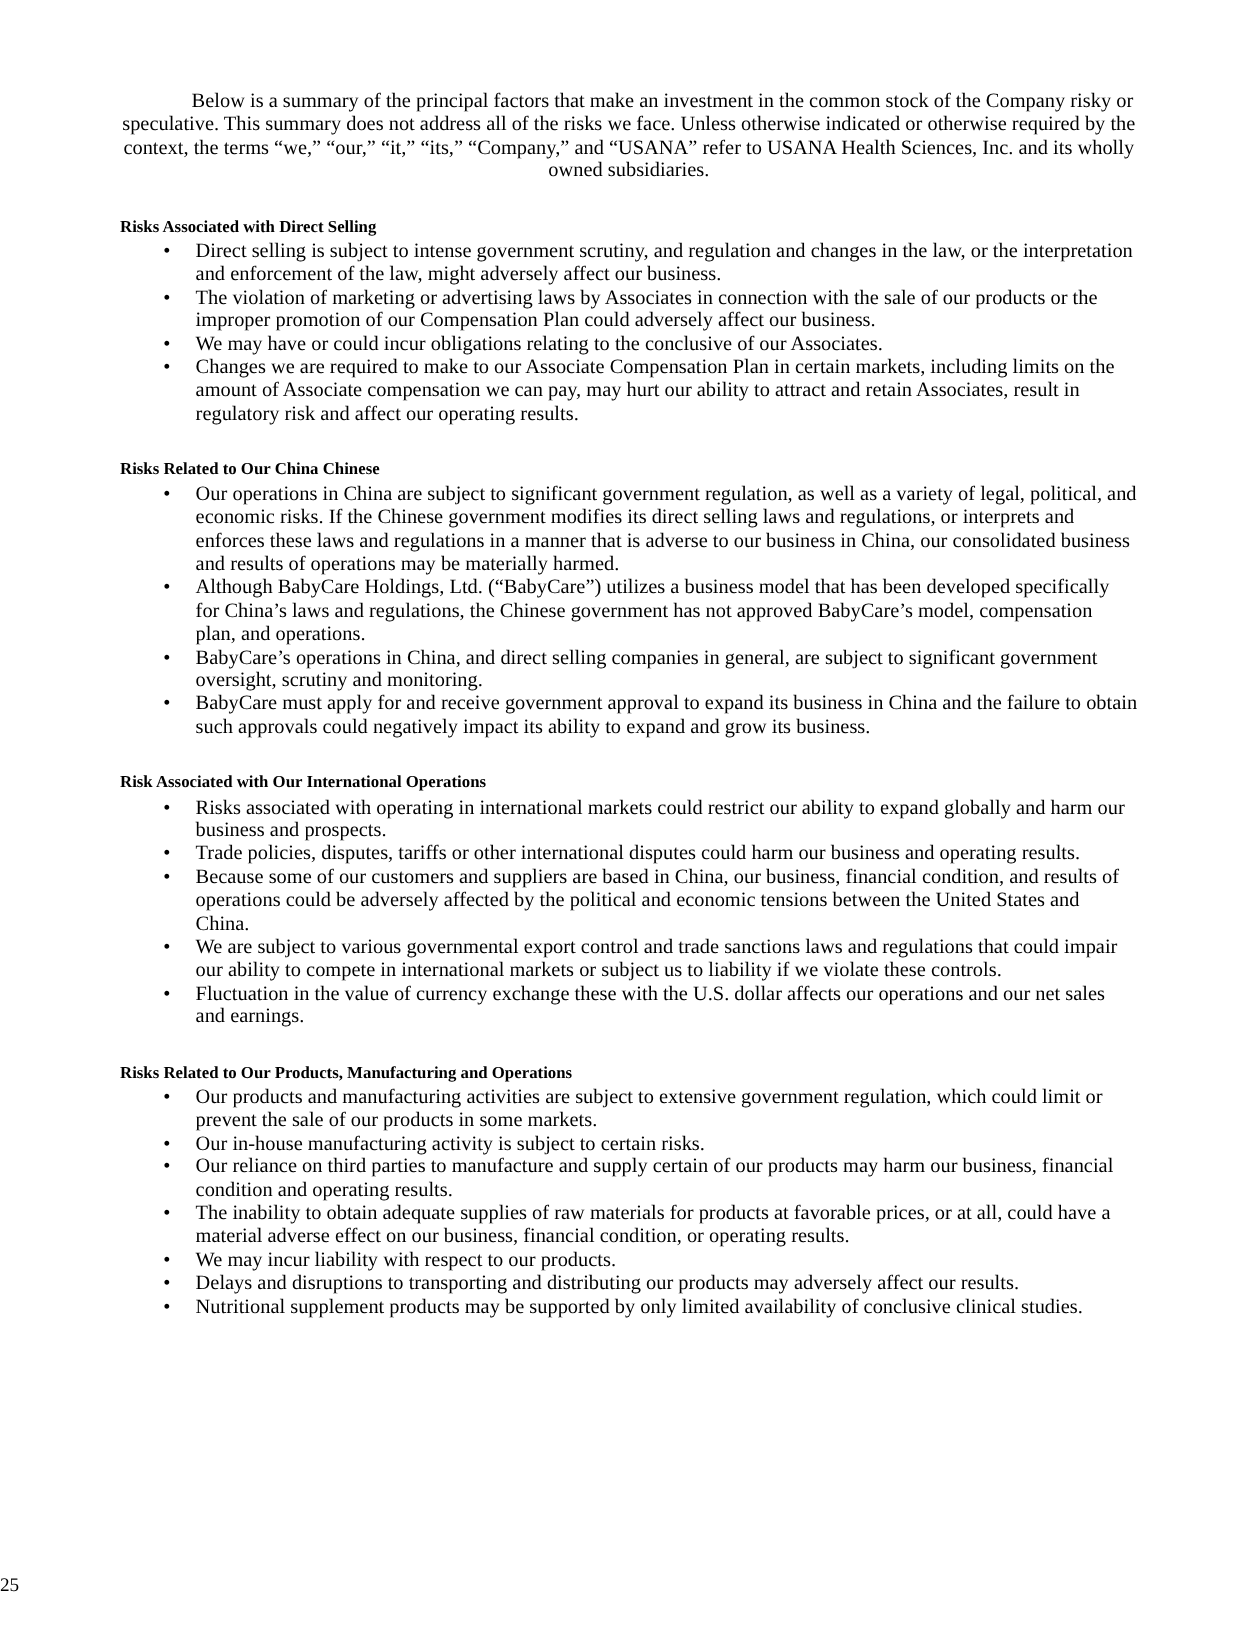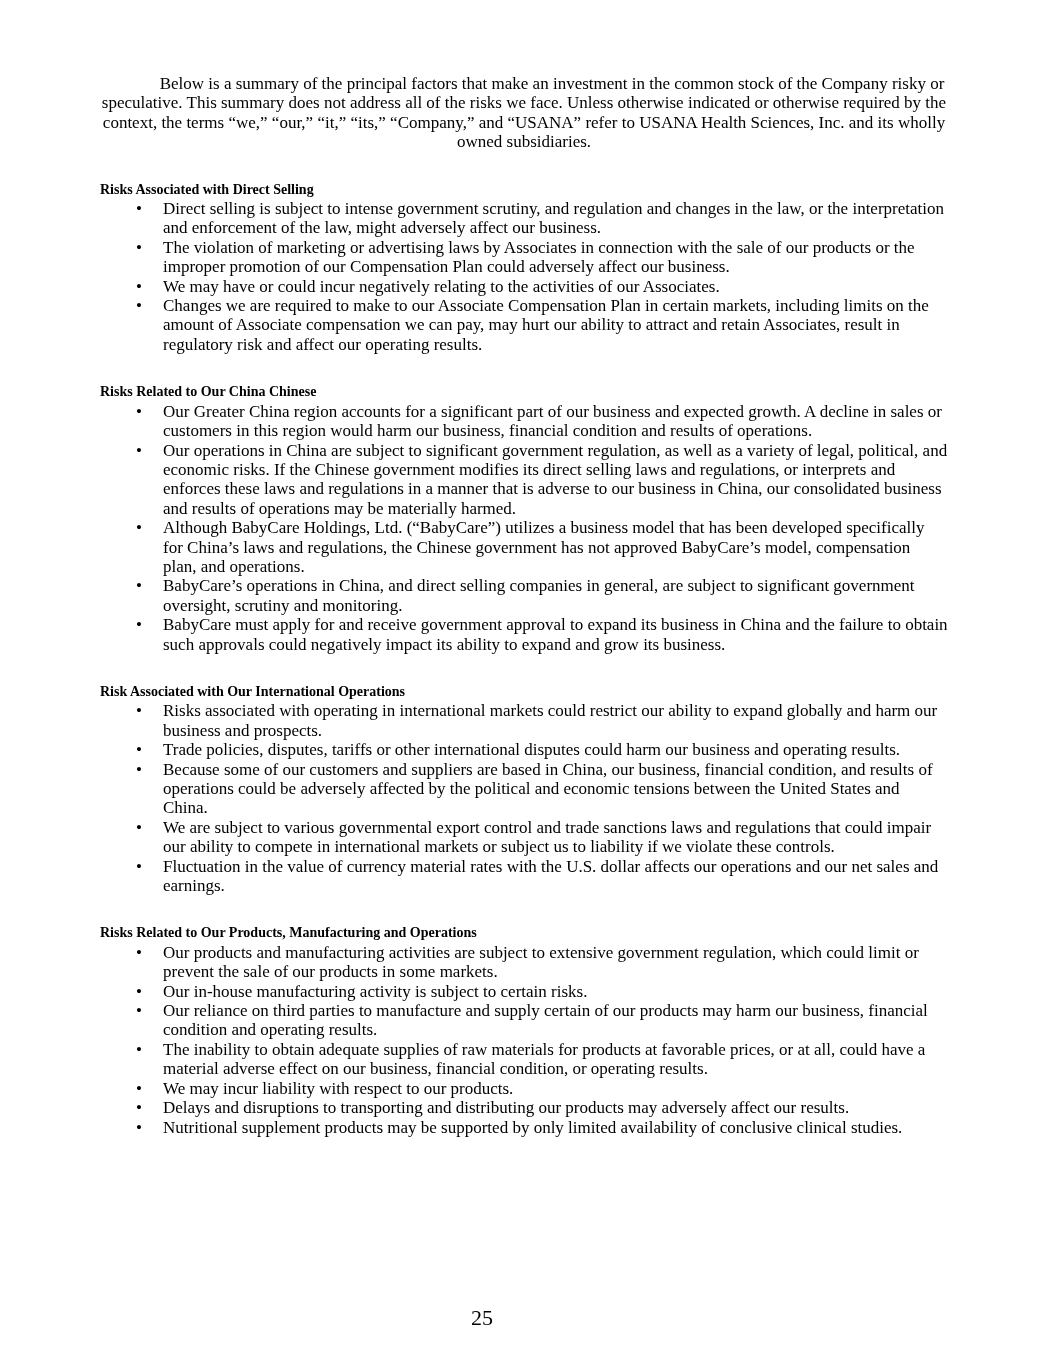--- a/index.html
+++ b/index.html
@@ -53,60 +53,58 @@
     content: "\2022";
     position: absolute;
     left: 36px;
     top: 0;
   }
   .page-number {
     position: absolute;
     bottom: 34px;
     left: 0;
     width: 964px;
-    text-align: center;
-    font-size: 22px;
+    font-size: 16px;
   }
 </style>
 </head>
 <body>
 
 <div class="page">
 
   <p class="intro">Below is a summary of the principal factors that make an investment in the common stock of the Company risky or speculative. This summary does not address all of the risks we face. Unless otherwise indicated or otherwise required by the context, the terms “we,” “our,” “it,” “its,” “Company,” and “USANA” refer to USANA Health Sciences, Inc. and its wholly owned subsidiaries.</p>
 
   <section class="section">
     <h2 class="section-heading">Risks Associated with Direct Selling</h2>
     <ul class="bullets">
       <li>Direct selling is subject to intense government scrutiny, and regulation and changes in the law, or the interpretation and enforcement of the law, might adversely affect our business.</li>
       <li>The violation of marketing or advertising laws by Associates in connection with the sale of our products or the improper promotion of our Compensation Plan could adversely affect our business.</li>
-      <li>We may have or could incur negatively relating to the activities of our Associates.</li>
+      <li>We may have or could incur obligations relating to the conclusive of our Associates.</li>
       <li>Changes we are required to make to our Associate Compensation Plan in certain markets, including limits on the amount of Associate compensation we can pay, may hurt our ability to attract and retain Associates, result in regulatory risk and affect our operating results.</li>
     </ul>
   </section>
 
   <section class="section">
     <h2 class="section-heading">Risks Related to Our China Chinese</h2>
     <ul class="bullets">
-      <li>Our Greater China region accounts for a significant part of our business and expected growth. A decline in sales or customers in this region would harm our business, financial condition and results of operations.</li>
       <li>Our operations in China are subject to significant government regulation, as well as a variety of legal, political, and economic risks. If the Chinese government modifies its direct selling laws and regulations, or interprets and enforces these laws and regulations in a manner that is adverse to our business in China, our consolidated business and results of operations may be materially harmed.</li>
       <li>Although BabyCare Holdings, Ltd. (“BabyCare”) utilizes a business model that has been developed specifically for China’s laws and regulations, the Chinese government has not approved BabyCare’s model, compensation plan, and operations.</li>
       <li>BabyCare’s operations in China, and direct selling companies in general, are subject to significant government oversight, scrutiny and monitoring.</li>
       <li>BabyCare must apply for and receive government approval to expand its business in China and the failure to obtain such approvals could negatively impact its ability to expand and grow its business.</li>
     </ul>
   </section>
 
   <section class="section">
     <h2 class="section-heading">Risk Associated with Our International Operations</h2>
     <ul class="bullets">
       <li>Risks associated with operating in international markets could restrict our ability to expand globally and harm our business and prospects.</li>
       <li>Trade policies, disputes, tariffs or other international disputes could harm our business and operating results.</li>
       <li>Because some of our customers and suppliers are based in China, our business, financial condition, and results of operations could be adversely affected by the political and economic tensions between the United States and China.</li>
       <li>We are subject to various governmental export control and trade sanctions laws and regulations that could impair our ability to compete in international markets or subject us to liability if we violate these controls.</li>
-      <li>Fluctuation in the value of currency material rates with the U.S. dollar affects our operations and our net sales and earnings.</li>
+      <li>Fluctuation in the value of currency exchange these with the U.S. dollar affects our operations and our net sales and earnings.</li>
     </ul>
   </section>
 
   <section class="section">
     <h2 class="section-heading">Risks Related to Our Products, Manufacturing and Operations</h2>
     <ul class="bullets">
       <li>Our products and manufacturing activities are subject to extensive government regulation, which could limit or prevent the sale of our products in some markets.</li>
       <li>Our in-house manufacturing activity is subject to certain risks.</li>
       <li>Our reliance on third parties to manufacture and supply certain of our products may harm our business, financial condition and operating results.</li>
       <li>The inability to obtain adequate supplies of raw materials for products at favorable prices, or at all, could have a material adverse effect on our business, financial condition, or operating results.</li>

